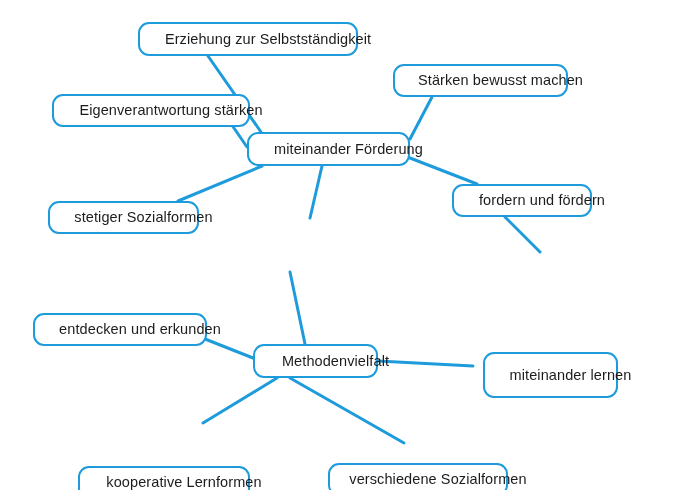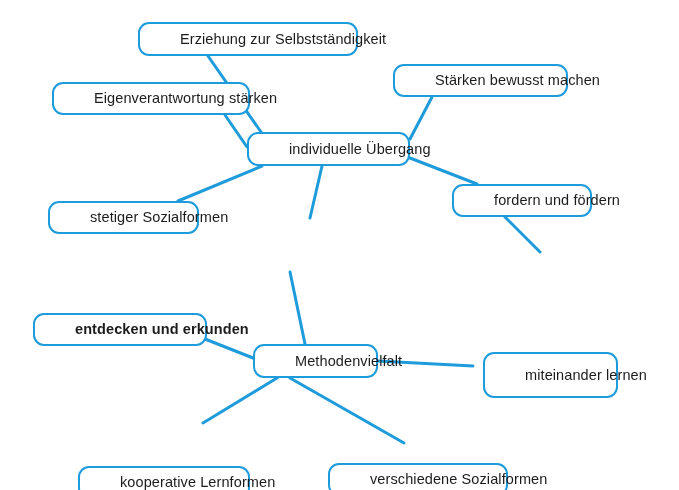--- a/index.html
+++ b/index.html
@@ -23,20 +23,21 @@
     left: 0;
     top: 0;
     width: 679px;
     height: 490px;
   }
   .node {
     position: absolute;
     box-sizing: border-box;
     display: flex;
     align-items: center;
+    justify-content: center;
     background: #ffffff;
     border: 2px solid #1e9bdb;
     border-radius: 11px;
     color: #1c1c1c;
     font-size: 14.5px;
     line-height: 1;
     white-space: pre;
     letter-spacing: 0.1px;
     z-index: 2;
     padding-left: 40px;
@@ -62,24 +63,24 @@
       <polyline points="247,147 225,115" fill="none" stroke="#1e9bdb" stroke-width="3" stroke-linecap="round" stroke-linejoin="round"></polyline>
       <polyline points="410,139 432,97" fill="none" stroke="#1e9bdb" stroke-width="3" stroke-linecap="round" stroke-linejoin="round"></polyline>
       <polyline points="262,166 178,201" fill="none" stroke="#1e9bdb" stroke-width="3" stroke-linecap="round" stroke-linejoin="round"></polyline>
       <polyline points="410,158 477,184" fill="none" stroke="#1e9bdb" stroke-width="3" stroke-linecap="round" stroke-linejoin="round"></polyline>
       <polyline points="505,217 540,252" fill="none" stroke="#1e9bdb" stroke-width="3" stroke-linecap="round" stroke-linejoin="round"></polyline>
       <polyline points="253,358 205,339" fill="none" stroke="#1e9bdb" stroke-width="3" stroke-linecap="round" stroke-linejoin="round"></polyline>
       <polyline points="378,361 473,366" fill="none" stroke="#1e9bdb" stroke-width="3" stroke-linecap="round" stroke-linejoin="round"></polyline>
       <polyline points="277,378 203,423" fill="none" stroke="#1e9bdb" stroke-width="3" stroke-linecap="round" stroke-linejoin="round"></polyline>
       <polyline points="290,378 404,443" fill="none" stroke="#1e9bdb" stroke-width="3" stroke-linecap="round" stroke-linejoin="round"></polyline>
     </svg>
-    <div class="node" style="left: 247px; top: 132px; width: 163px; height: 34px;"><span>individuelle Übergang</span></div>
+    <div class="node" style="left: 247px; top: 132px; width: 163px; height: 34px;"><span>miteinander Förderung</span></div>
     <div class="node" style="left: 253px; top: 344px; width: 125px; height: 34px;"><span>Methodenvielfalt</span></div>
     <div class="node" style="left: 138px; top: 22px; width: 220px; height: 34px;"><span>Erziehung zur Selbstständigkeit</span></div>
-    <div class="node" style="left: 52px; top: 82px; width: 198px; height: 33px;"><span>Eigenverantwortung stärken</span></div>
+    <div class="node" style="left: 52px; top: 94px; width: 198px; height: 33px;"><span>Eigenverantwortung stärken</span></div>
     <div class="node" style="left: 393px; top: 64px; width: 175px; height: 33px;"><span>Stärken bewusst machen</span></div>
     <div class="node" style="left: 48px; top: 201px; width: 151px; height: 33px;"><span>stetiger Sozialformen</span></div>
     <div class="node" style="left: 452px; top: 184px; width: 140px; height: 33px;"><span>fordern und fördern</span></div>
-    <div class="node" style="left: 33px; top: 313px; width: 174px; height: 33px; font-weight: bold;"><span>entdecken und erkunden</span></div>
+    <div class="node" style="left: 33px; top: 313px; width: 174px; height: 33px;"><span>entdecken und erkunden</span></div>
     <div class="node" style="left: 483px; top: 352px; width: 135px; height: 46px;"><span>miteinander lernen</span></div>
     <div class="node" style="left: 78px; top: 423px; width: 172px; height: 33px; margin-top: 43px;"><span>kooperative Lernformen</span></div>
     <div class="node" style="left: 328px; top: 463px; width: 180px; height: 33px;"><span>verschiedene Sozialformen</span></div>
   </div>
 
 </body></html>

